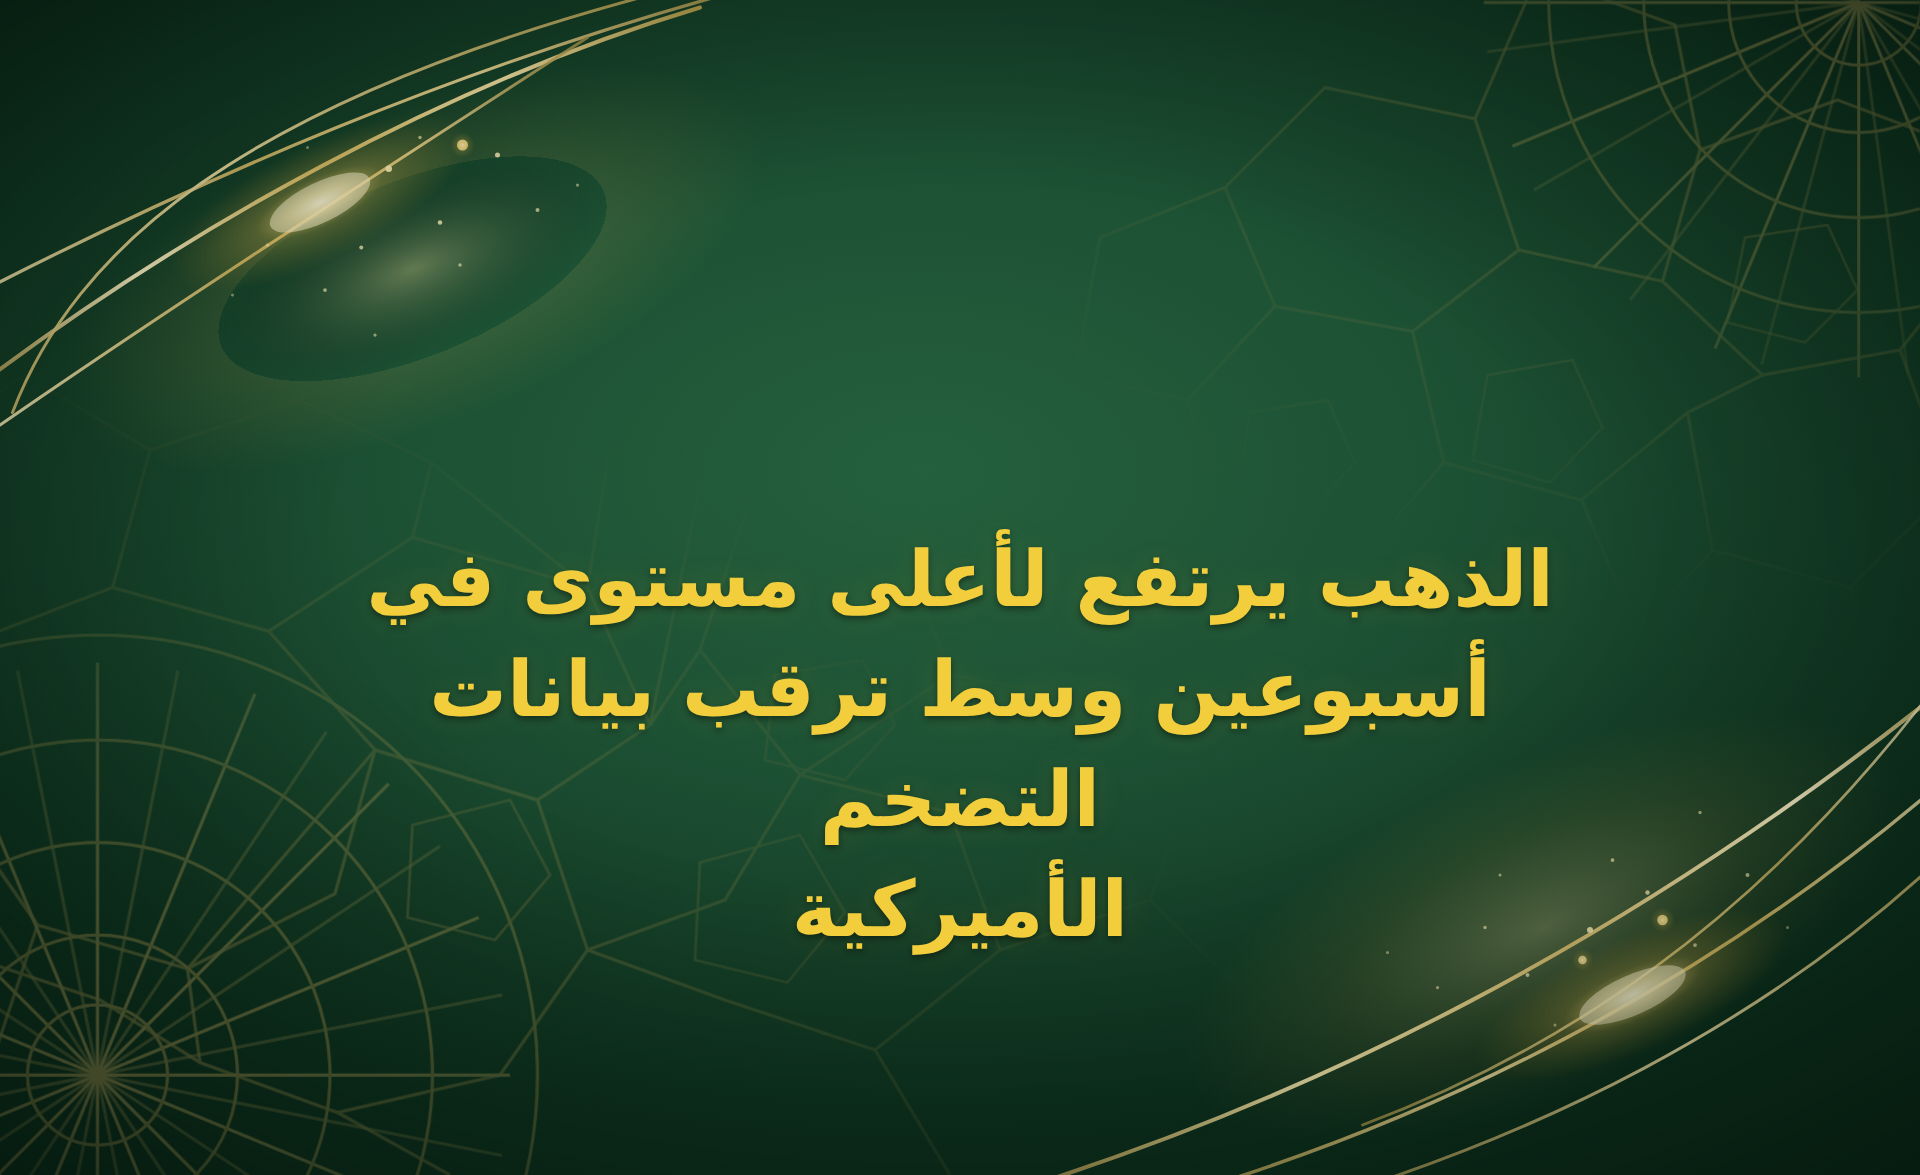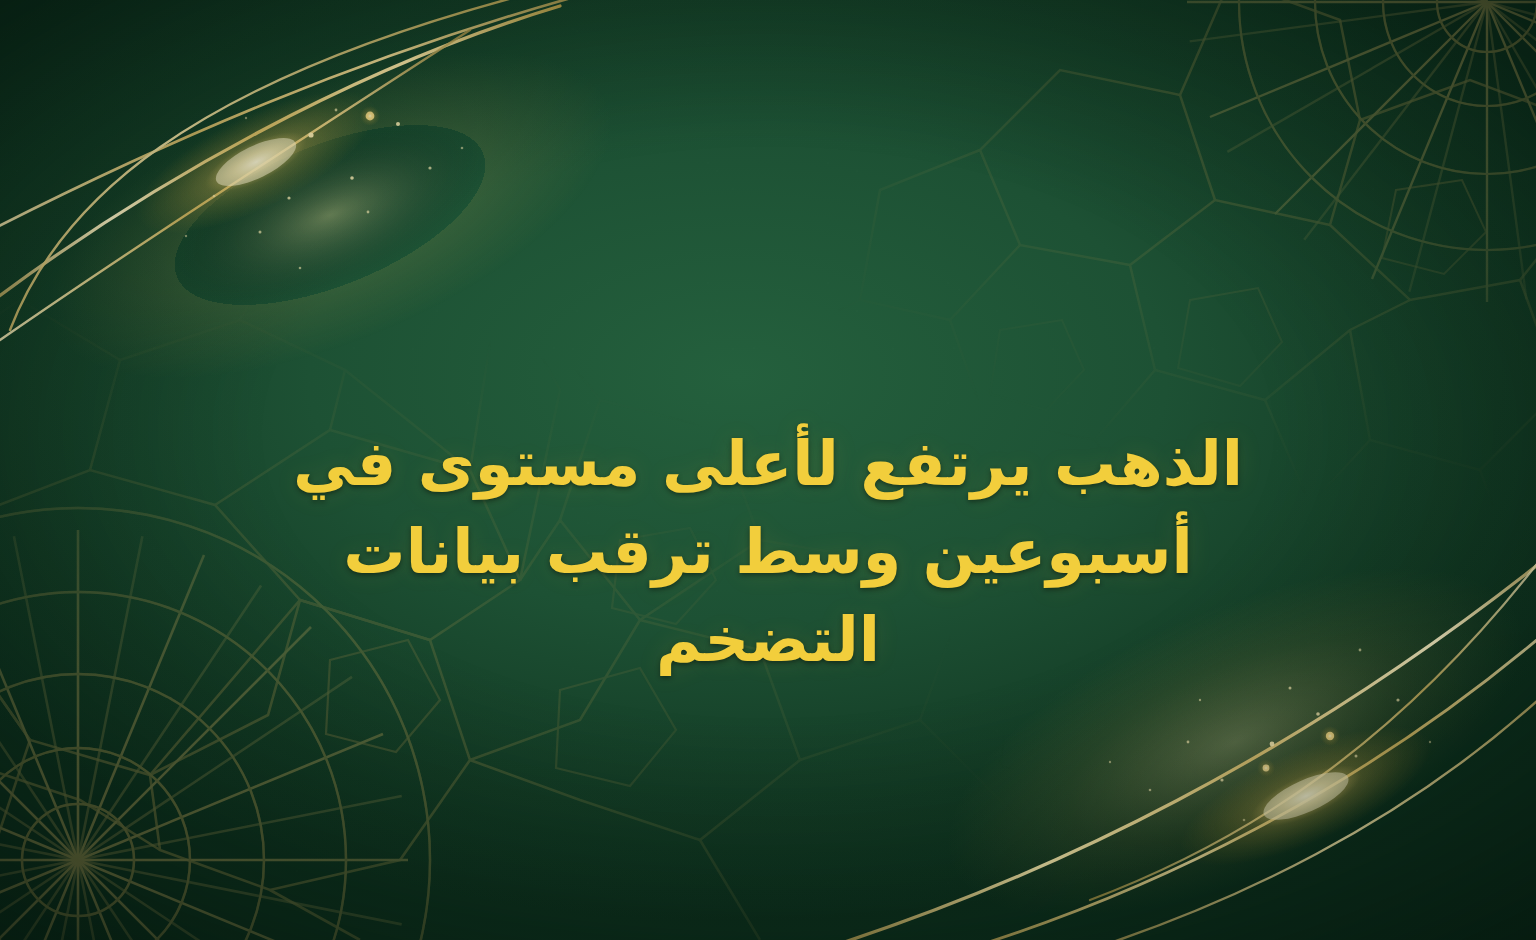--- a/index.html
+++ b/index.html
@@ -378,16 +378,17 @@
       <circle cx="1266" cy="768" r="9" fill="url(#brGlow)" opacity="0.7"></circle>
     </svg>
   </div>
 
   <div class="bg-vignette"></div>
 
   <div class="title-wrap">
     <h1 class="title">
       <span>الذهب يرتفع لأعلى مستوى في</span><br>
       <span>أسبوعين وسط ترقب بيانات التضخم</span><br>
+      <span>الأميركية</span>
     </h1>
   </div>
 
 </div>
 
 </body></html>

